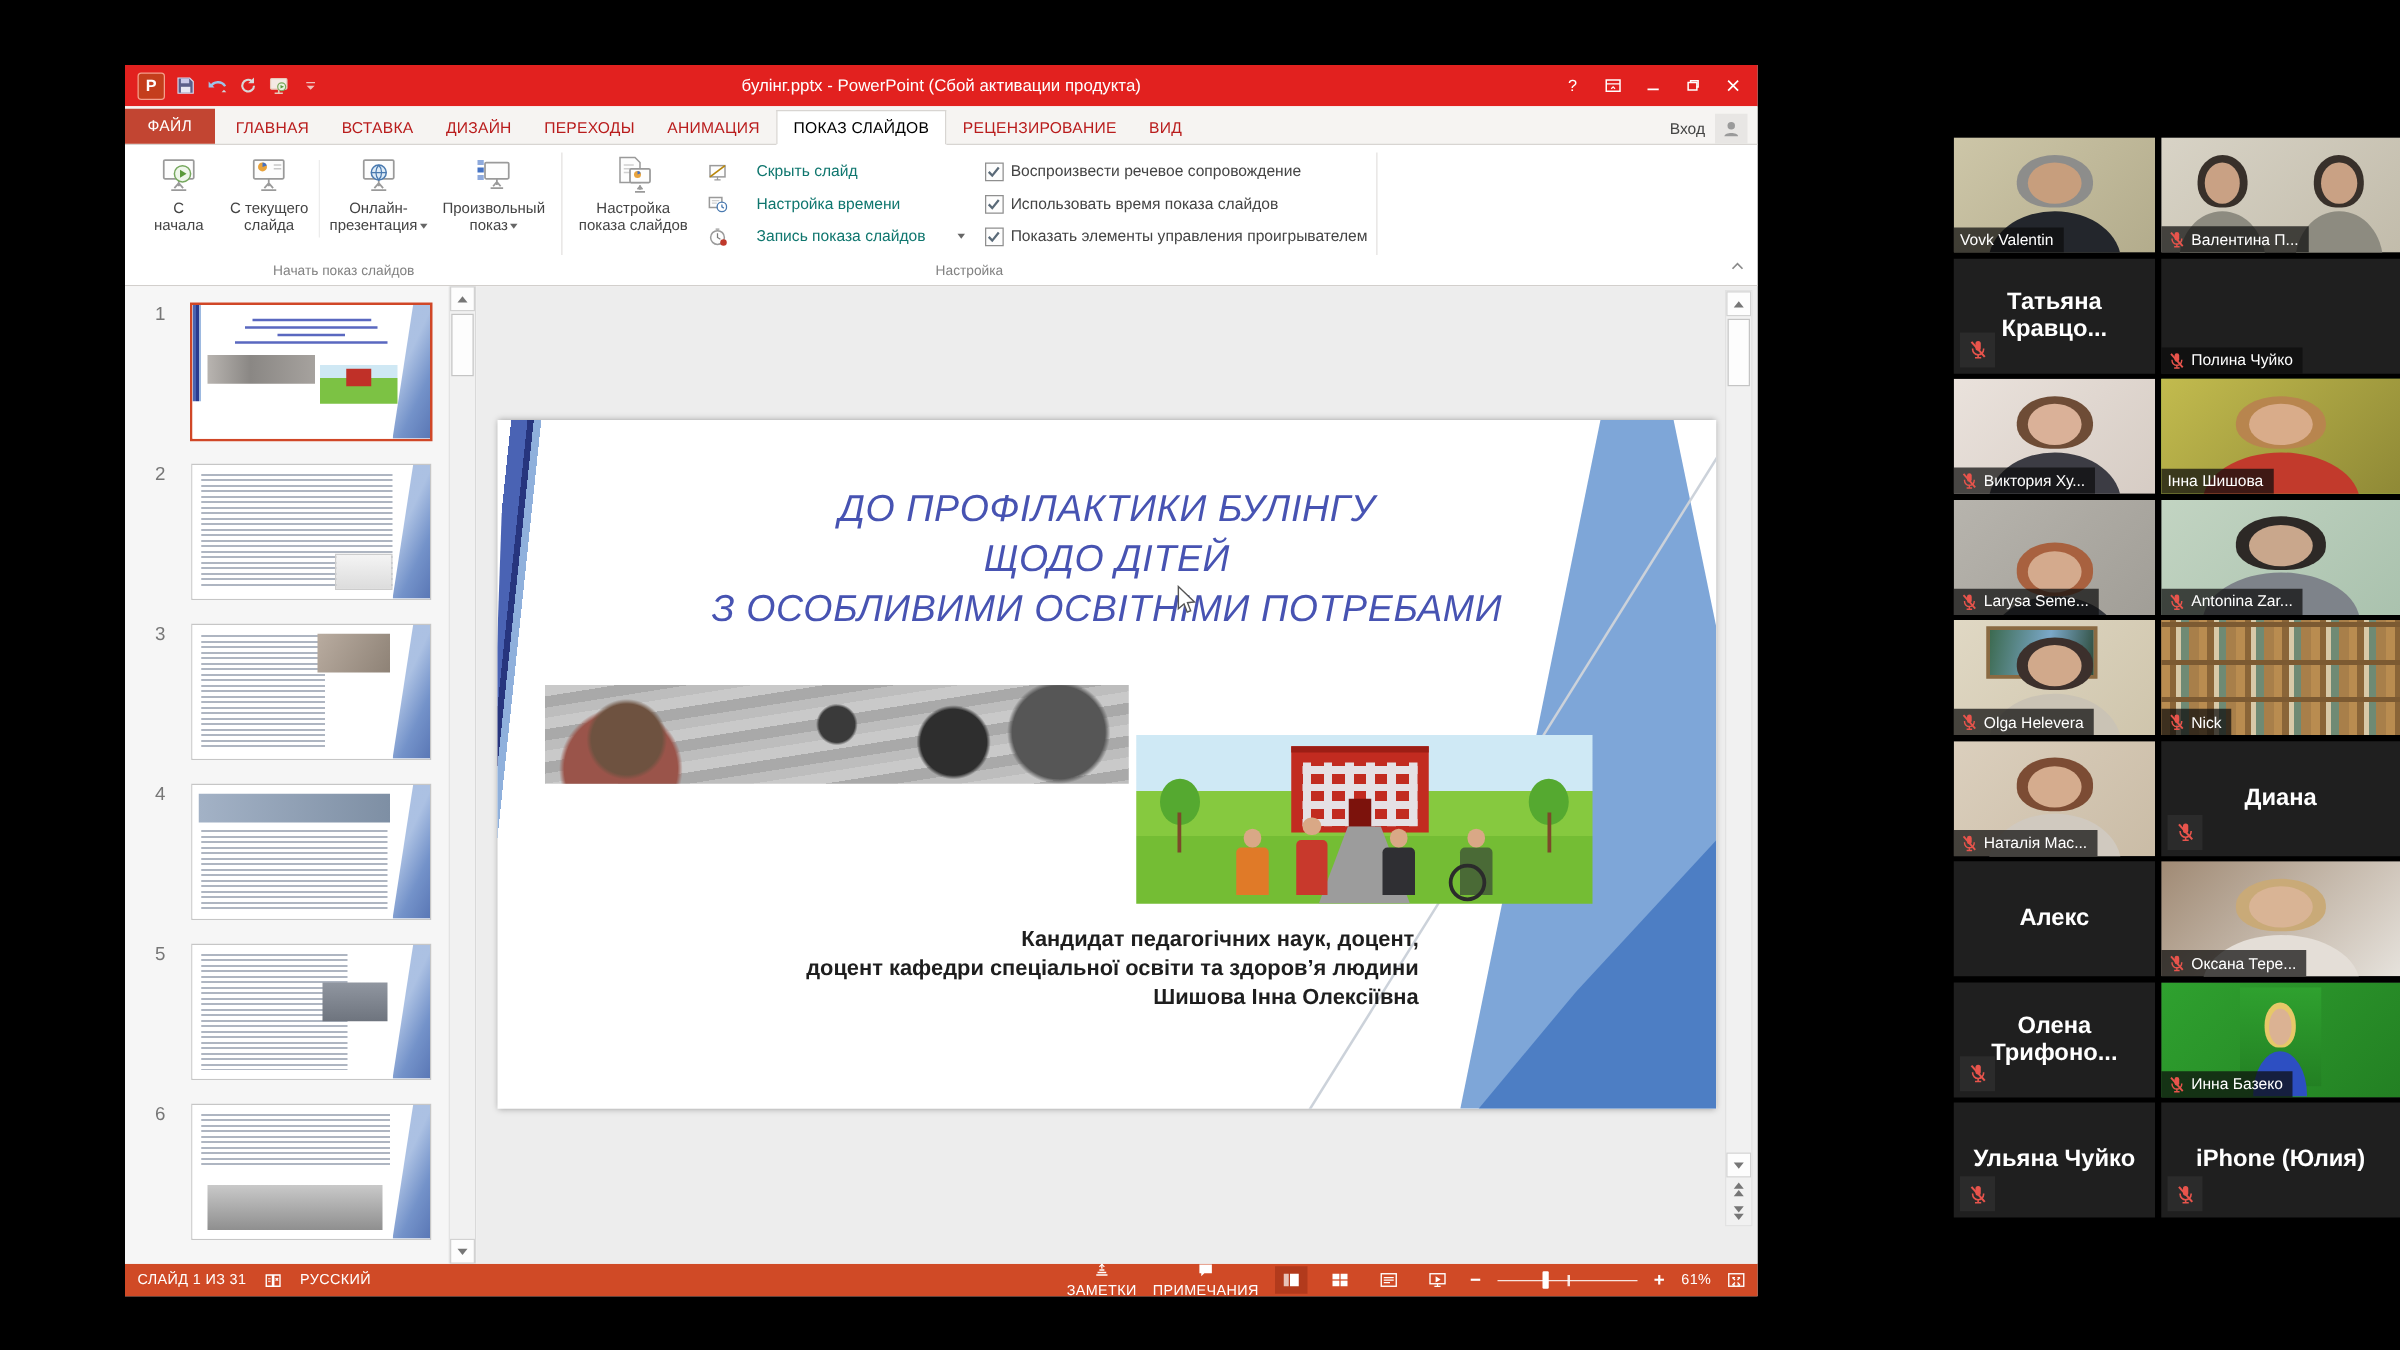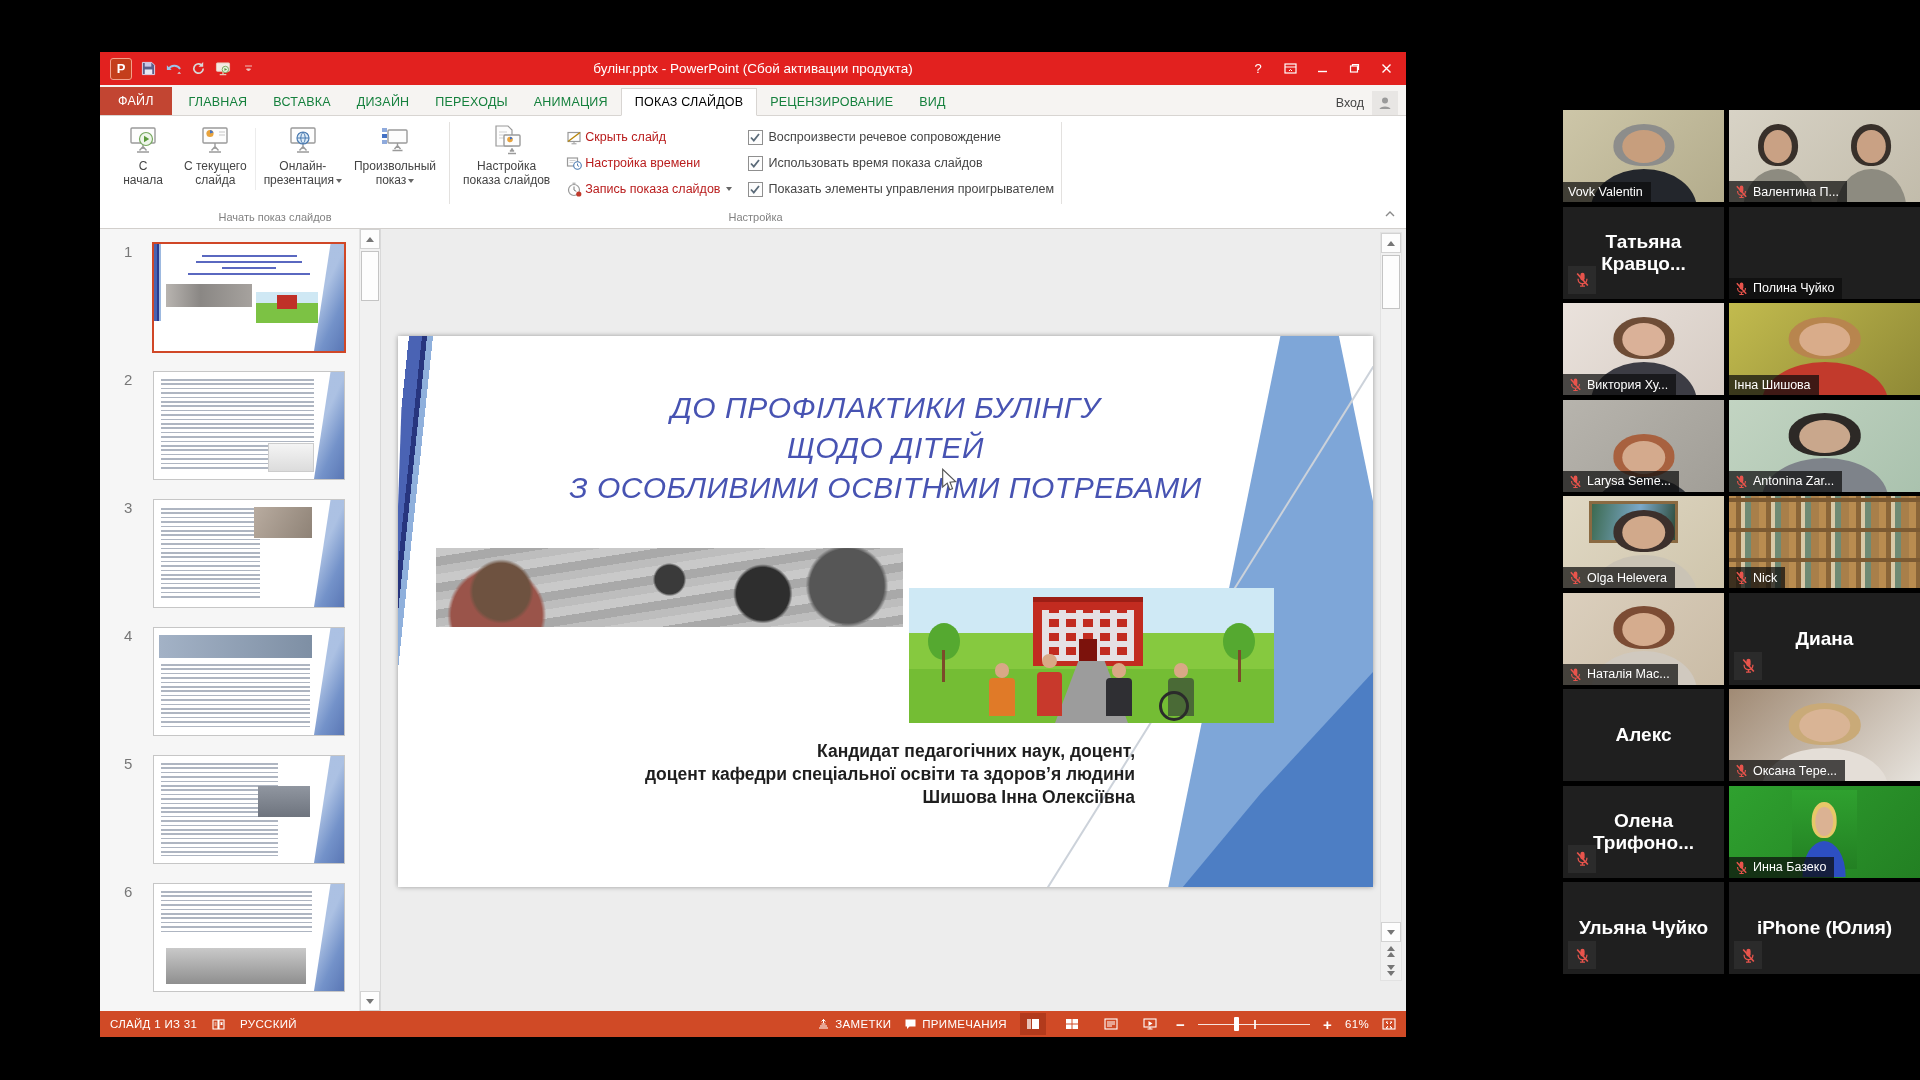--- a/index.html
+++ b/index.html
@@ -14,38 +14,38 @@
   .qat{display:flex;align-items:center;gap:7px;padding-left:10px;}
   .qat .qi{width:18px;height:18px;display:flex;align-items:center;justify-content:center;}
   .ppticon{width:20px;height:20px;background:#c43e1c;border-radius:3px;display:flex;align-items:center;justify-content:center;
            font-weight:bold;font-size:13px;color:#fff;border:1px solid #f4a08c;}
   .title-text{position:absolute;left:0;right:0;text-align:center;font-size:13.5px;color:#fff;pointer-events:none;}
   .win-controls{margin-left:auto;display:flex;align-items:center;gap:4px;padding-right:6px;z-index:2;}
   .wbtn{width:28px;height:24px;display:flex;align-items:center;justify-content:center;font-size:13px;color:#fff;}
 
   
   .tabrow{height:30px;background:#f6f4f2;display:flex;align-items:flex-end;border-bottom:1px solid #d8d5d2;flex:none;position:relative;}
-  .tab{padding:6px 13px 6px;font-size:12.5px;color:#15803d;letter-spacing:.2px;}
+  .tab{padding:6px 13px 6px;font-size:12.5px;color:#b91c1c;letter-spacing:.2px;}
   .tab.file{background:#c24532;color:#fff;padding:7px 18px;margin-right:4px;}
   .tab.active{background:#fff;border:1px solid #d8d5d2;border-bottom:1px solid #fff;color:#000000;margin-bottom:-1px;}
   .signin{margin-left:auto;display:flex;align-items:center;gap:8px;padding-right:8px;font-size:12.5px;color:#444;}
   .user-ic{width:26px;height:24px;background:#e8e6e4;display:flex;align-items:center;justify-content:center;}
 
   
   .ribbon{height:112px;background:#fff;border-bottom:1px solid #d2cfcc;display:flex;align-items:stretch;padding:0 2px;position:relative;flex:none;}
   .rgroup{display:flex;flex-direction:column;justify-content:space-between;padding:4px 6px 2px;}
   .glabel{font-size:11px;color:#828282;text-align:center;padding:2px 0 3px;}
   .rbtns{display:flex;align-items:flex-start;}
   .bigbtn{display:flex;flex-direction:column;align-items:center;min-width:58px;padding:3px 6px 2px;}
   .bigbtn .l{font-size:12px;line-height:14px;color:#444;text-align:center;white-space:nowrap;}
   .caret{display:inline-block;margin-left:2px;width:0;height:0;border-left:3.5px solid transparent;border-right:3.5px solid transparent;border-top:4px solid #666;vertical-align:middle;}
   .vsep{width:1px;background:#e3e1df;margin:6px 1px 24px;}
   .insep{width:1px;background:#ececec;margin:8px 2px 8px;height:62px;}
   .mini-col{display:flex;flex-direction:column;margin-left:10px;padding-top:4px;}
-  .mini-item{display:flex;align-items:center;gap:3px;height:26px;font-size:12.5px;color:#b91c1c;white-space:nowrap;}
+  .mini-item{display:flex;align-items:center;gap:23px;height:26px;font-size:12.5px;color:#0f766e;white-space:nowrap;}
   .chk-col{display:flex;flex-direction:column;margin-left:16px;padding-top:4px;}
   .chk{display:flex;align-items:center;gap:6px;height:26px;font-size:12.5px;color:#444;white-space:nowrap;}
   .chk .box{width:13px;height:13px;background:#fdfdfd;border:1px solid #8f8f8f;display:flex;align-items:center;justify-content:center;}
   .ribbon-collapse{position:absolute;right:10px;bottom:6px;}
 
   
   .ppt-body{flex:1;display:flex;min-height:0;}
   .thumb-panel{width:280px;background:#f6f6f6;border-right:1px solid #d9d9d9;position:relative;flex:none;}
   .thumb-list{position:absolute;left:0;top:0;right:20px;bottom:0;}
   .thumb-row{position:relative;height:128px;}
@@ -117,21 +117,21 @@
   .kid.k4{left:71%;background:#4a6a36;}
   .kid.k4::after{content:"";position:absolute;left:-35%;bottom:-12%;width:24px;height:24px;border:3px solid #2b2b2b;border-radius:50%;}
   .slide-author{position:absolute;right:238px;top:404px;text-align:right;font-weight:bold;color:#1e1e1e;font-size:17.5px;line-height:23px;}
 
   .vscroll{position:absolute;right:4px;top:3px;bottom:30px;width:20px;background:#f1f1f1;border:1px solid #e2e2e2;display:flex;flex-direction:column;align-items:center;}
 
   
   .statusbar{height:26px;background:#d04a26;display:flex;align-items:center;color:#fff;font-size:11.5px;padding:0 10px;flex:none;letter-spacing:.3px;}
   .sb-left{display:flex;align-items:center;gap:14px;}
   .sb-right{margin-left:auto;display:flex;align-items:center;gap:13px;}
-  .sb-item{display:flex;align-items:center;gap:5px;}
+  .sb-item{display:flex;align-items:center;gap:5px;flex-direction:column;}
   .viewbtn{width:26px;height:22px;display:flex;align-items:center;justify-content:center;}
   .viewbtn.active{background:#b23a1c;}
   .zslider{position:relative;width:112px;height:20px;}
   .ztrack{position:absolute;left:0;right:0;top:9.5px;height:1.5px;background:rgba(255,255,255,.85);}
   .ztick{position:absolute;left:50%;top:6px;width:1.5px;height:9px;background:rgba(255,255,255,.85);}
   .zthumb{position:absolute;left:36px;top:3px;width:5px;height:14px;background:#fff;border-radius:1px;}
   .zbtn{font-size:15px;font-weight:bold;line-height:1;}
 
   
   .pgrid{position:absolute;left:1563px;top:110px;width:357px;display:grid;grid-template-columns:161px 191px;grid-auto-rows:92px;gap:4.5px 5px;}

